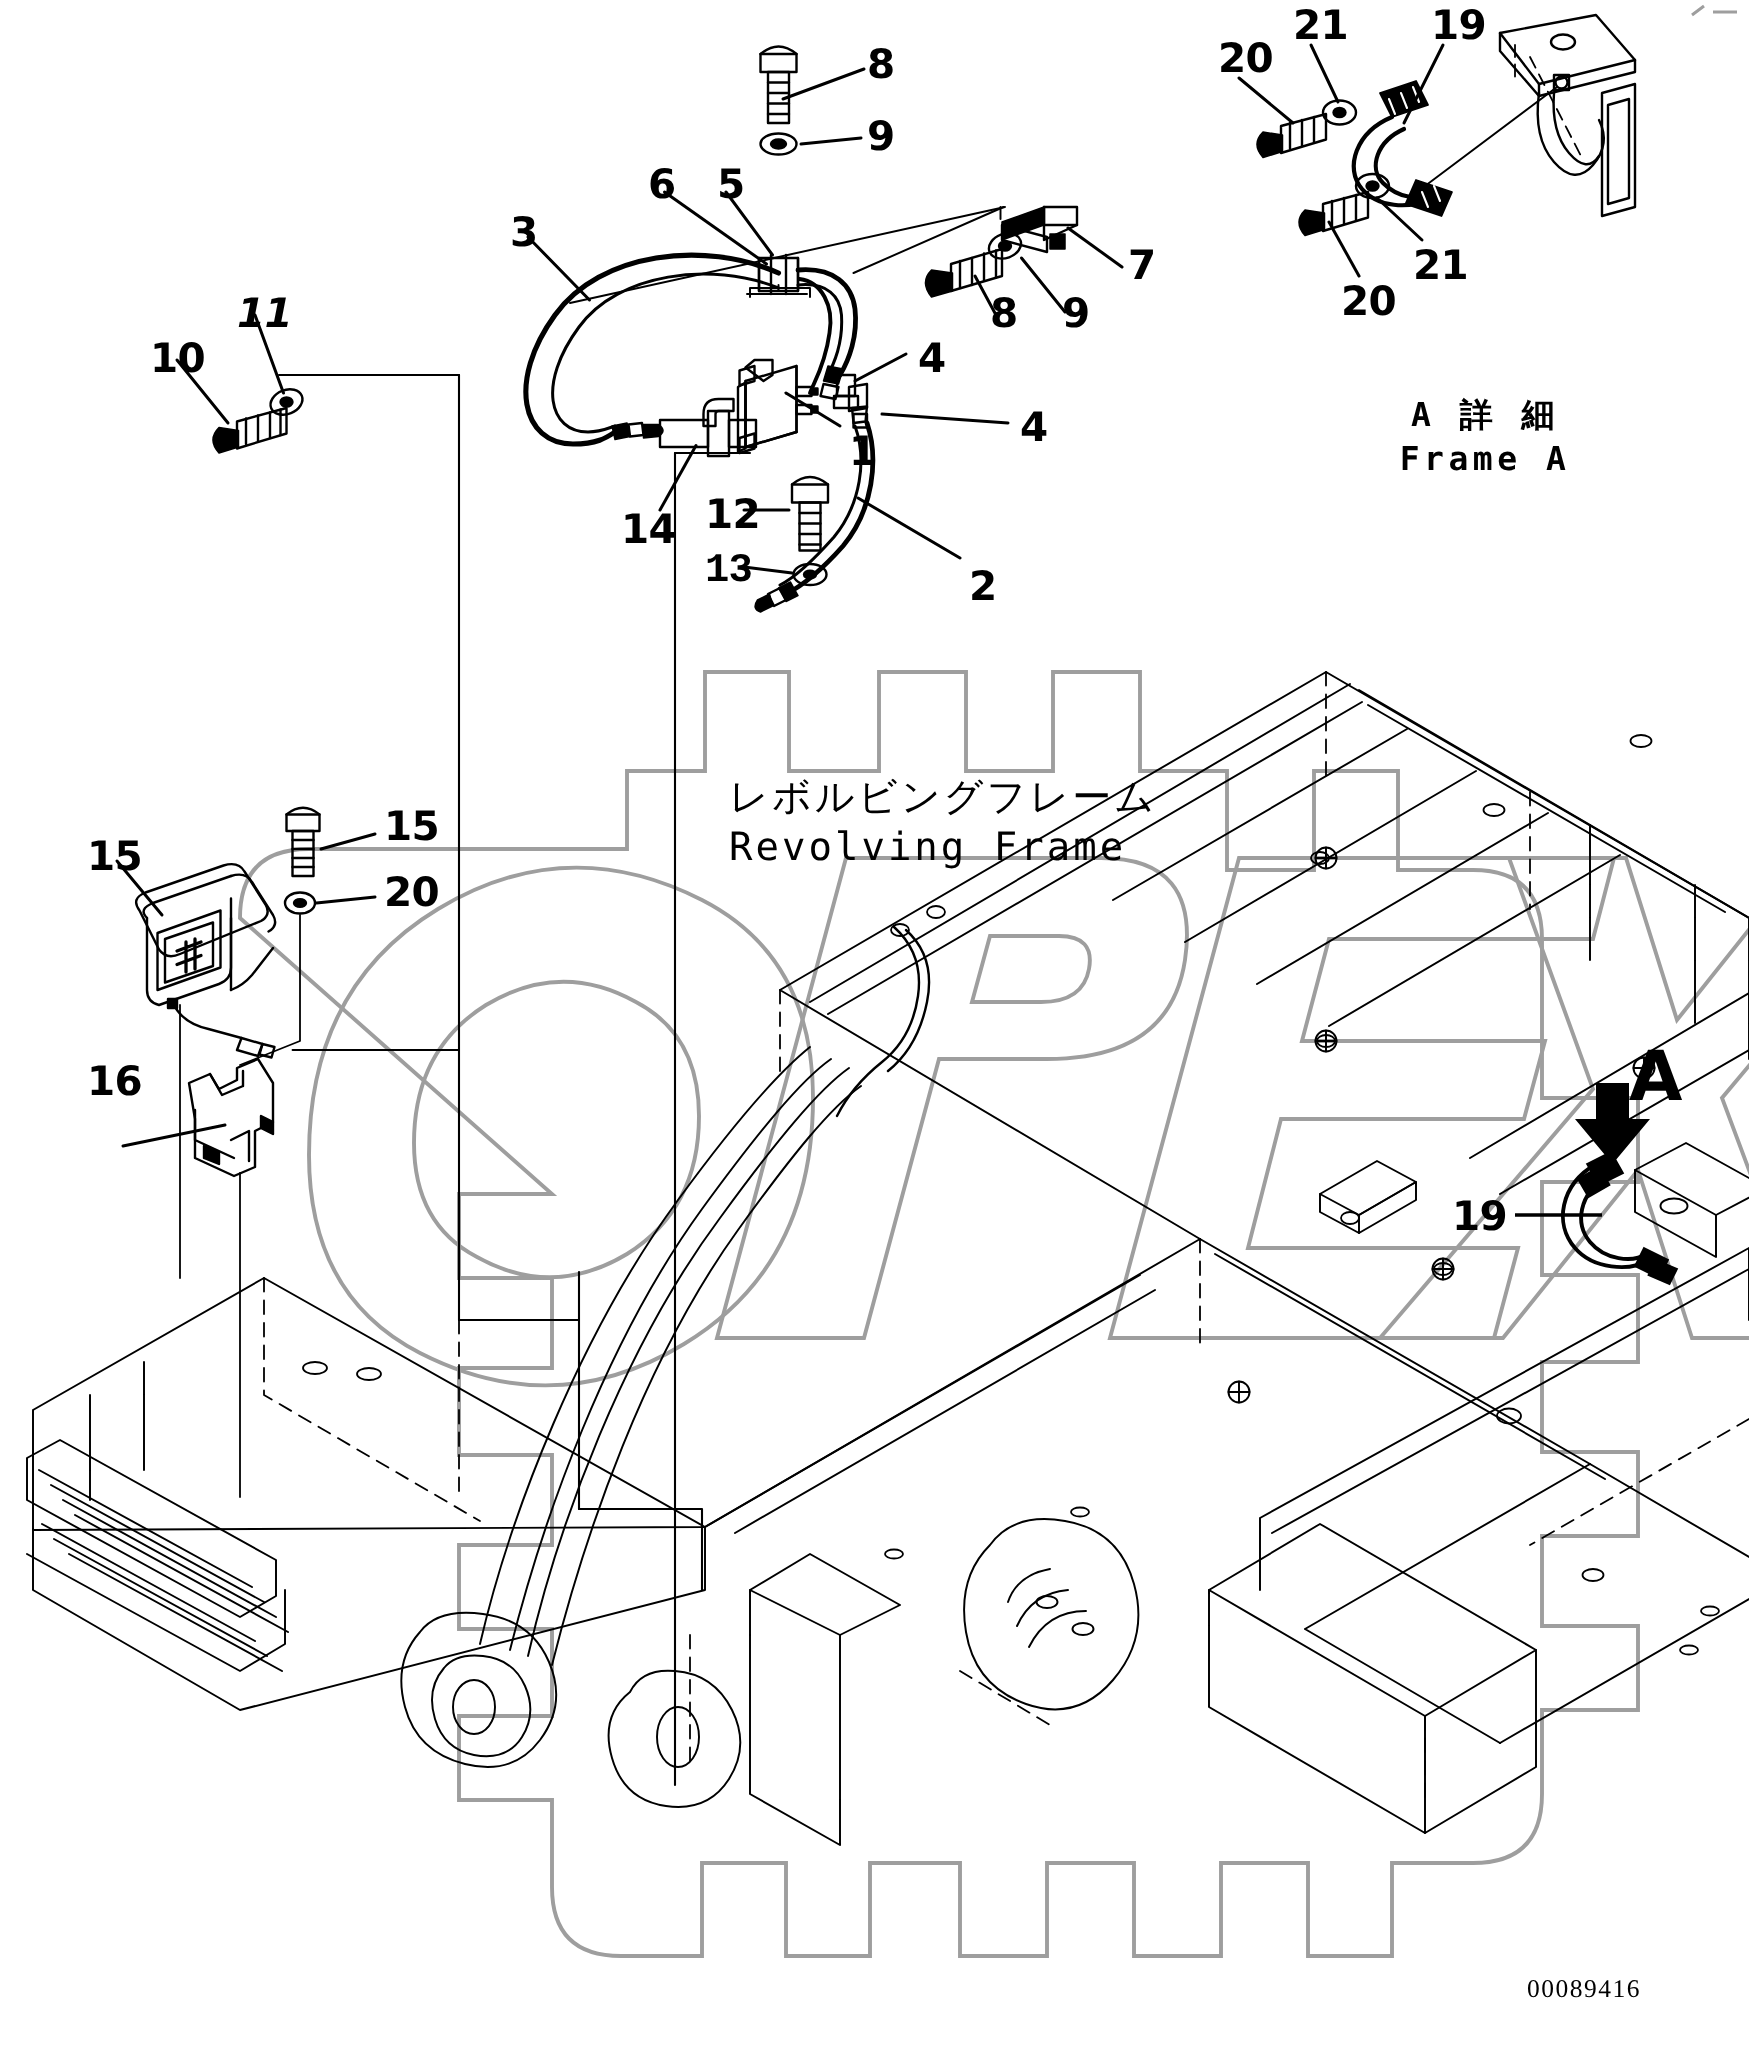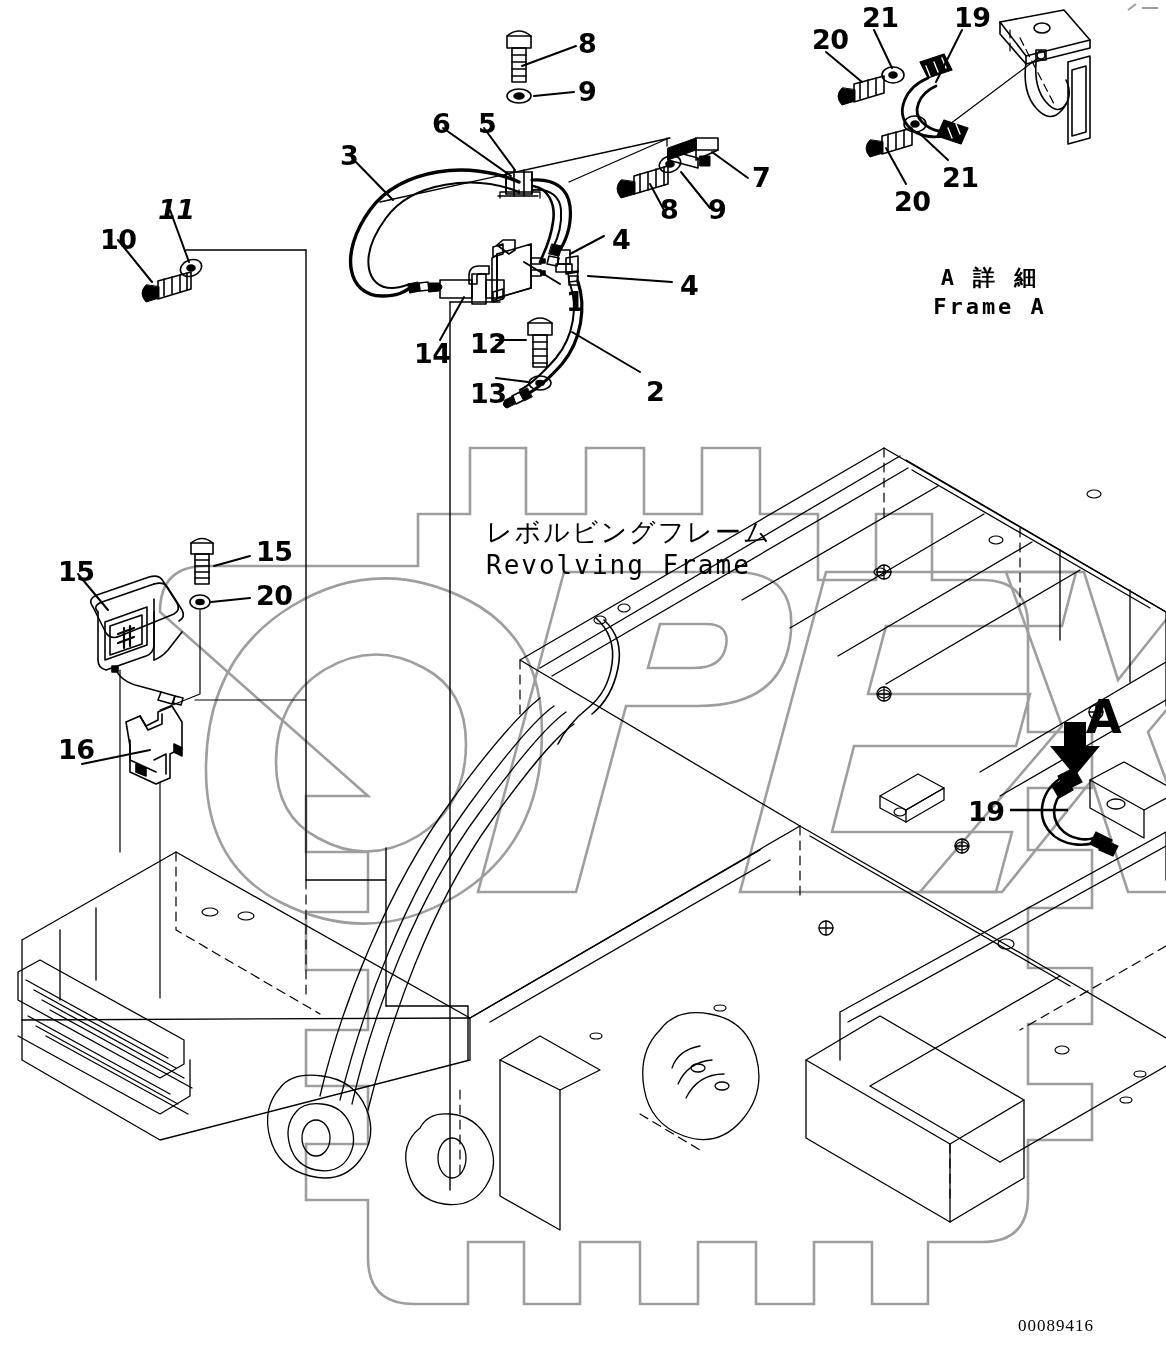--- a/index.html
+++ b/index.html
@@ -472,26 +472,26 @@
       <div class="callout" style="left: 752px; top: 164px;">7</div>
       <div class="callout" style="left: 660px; top: 196px;">8</div>
       <div class="callout" style="left: 708px; top: 196px;">9</div>
       <div class="callout" style="left: 612px; top: 226px;">4</div>
       <div class="callout" style="left: 158px; top: 196px; font-style: italic;">11</div>
       <div class="callout" style="left: 100px; top: 226px;">10</div>
       <div class="callout" style="left: 680px; top: 272px;">4</div>
       <div class="callout" style="left: 566px; top: 288px;">1</div>
       <div class="callout" style="left: 470px; top: 330px;">12</div>
       <div class="callout" style="left: 414px; top: 340px;">14</div>
-      <div class="callout" style="left: 470px; top: 380px;">13</div>
+      <div class="callout" style="left: 470px; top: 368px; font-family: Liberation Mono, monospace;">13</div>
       <div class="callout" style="left: 646px; top: 378px;">2</div>
       <div class="callout" style="left: 256px; top: 538px;">15</div>
       <div class="callout" style="left: 58px; top: 558px;">15</div>
       <div class="callout" style="left: 256px; top: 582px;">20</div>
-      <div class="callout" style="left: 58px; top: 736px;">16</div>
+      <div class="callout" style="left: 58px; top: 708px;">16</div>
       <div class="callout" style="left: 968px; top: 798px;">19</div>
       <div class="callout" style="left: 862px; top: 4px;">21</div>
       <div class="callout" style="left: 954px; top: 4px;">19</div>
       <div class="callout" style="left: 812px; top: 26px;">20</div>
       <div class="callout" style="left: 942px; top: 164px;">21</div>
       <div class="callout" style="left: 894px; top: 188px;">20</div>
     </div>
 
 </div>
 

